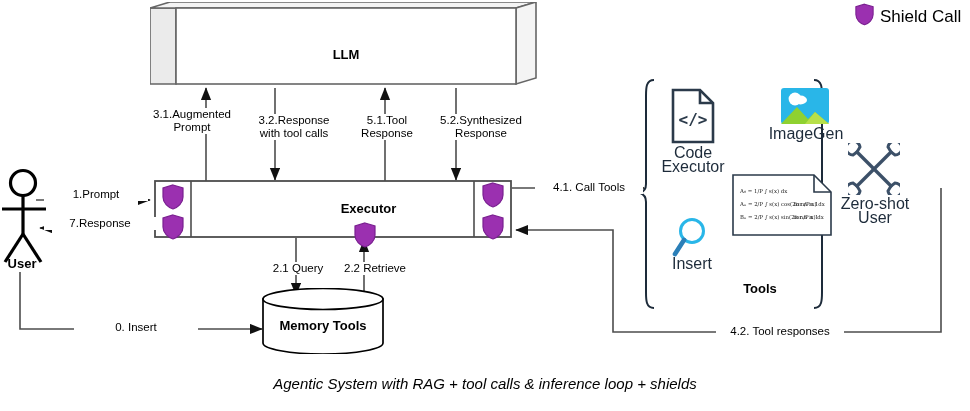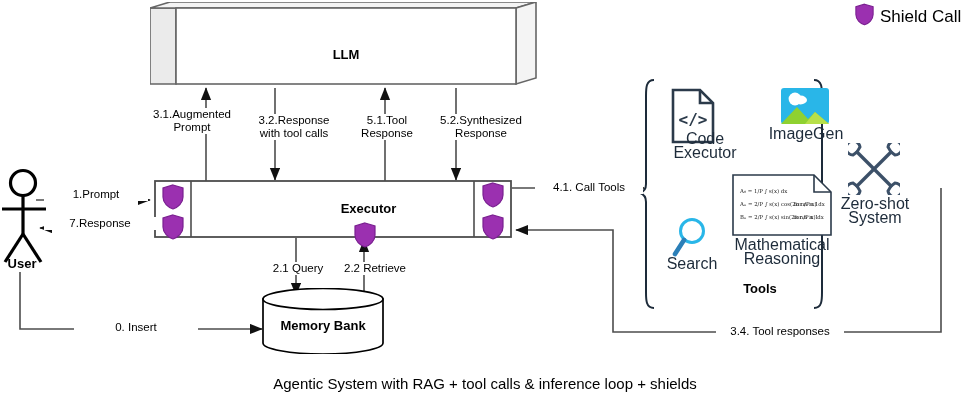--- a/index.html
+++ b/index.html
@@ -129,94 +129,92 @@
     </svg>
   </div>
   <div class="node-title" style="left:191px;top:201px;width:283px;margin-left:36px;">Executor</div>
 
   <div class="abs" style="left:262px;top:288px;">
     <svg width="122" height="66" viewBox="0 0 122 66">
       <path d="M1,11 L1,55 A60,11 0 0 0 121,55 L121,11 Z" fill="#ffffff" stroke="#000" stroke-width="1.7"></path>
       <ellipse cx="61" cy="11" rx="60" ry="10.5" fill="#ffffff" stroke="#000" stroke-width="1.7"></ellipse>
     </svg>
   </div>
-  <div class="node-title" style="left:262px;top:318px;width:122px;">Memory Bank</div>
+  <div class="node-title" style="left:262px;top:318px;width:122px;">Memory Tools</div>
 
   <div class="abs" style="left:640px;top:78px;">
     <svg width="190" height="232" viewBox="0 0 190 232">
       <path d="M14,2 C6,2 6,10 6,18 L6,106 C6,112 3,114 0,115 C3,116 6,118 6,124 L6,214 C6,222 6,230 14,230" fill="none" stroke="#1d2b3a" stroke-width="2"></path>
     </svg>
   </div>
   <div class="abs" style="left:805px;top:78px;">
     <svg width="30" height="232" viewBox="0 0 30 232">
       <path d="M9,2 C17,2 17,10 17,18 L17,106 C17,112 20,114 23,115 C20,116 17,118 17,124 L17,214 C17,222 17,230 9,230" fill="none" stroke="#1d2b3a" stroke-width="2"></path>
     </svg>
   </div>
   <div class="node-title" style="left:700px;top:281px;width:120px;font-size:13px;">Tools</div>
 
   <div class="abs" style="left:671px;top:88px;">
     <svg width="44" height="56" viewBox="0 0 44 56">
       <path d="M2,2 L29,2 L42,15 L42,54 L2,54 Z" fill="#ffffff" stroke="#2b3a4a" stroke-width="2.6"></path>
       <path d="M29,2 L29,15 L42,15" fill="none" stroke="#2b3a4a" stroke-width="2.6"></path>
       <text x="22" y="37" font-size="16" font-weight="bold" font-family="&quot;DejaVu Sans Mono&quot;,monospace" fill="#2b3a4a" text-anchor="middle">&lt;/&gt;</text>
     </svg>
   </div>
-  <div class="tool-label" style="left:646px;top:132px;width:94px;padding-left:12px;">Code Executor</div>
+  <div class="tool-label" style="left:646px;top:146px;width:94px;">Code Executor</div>
 
   <div class="abs" style="left:781px;top:88px;">
     <svg width="48" height="36" viewBox="0 0 48 36">
       <rect x="0" y="0" width="48" height="36" rx="3" fill="#29b6e8"></rect>
       <circle cx="14" cy="11" r="6.4" fill="#ffffff"></circle>
       <ellipse cx="19.5" cy="12" rx="6.5" ry="4.4" fill="#ffffff"></ellipse>
       <path d="M0,36 L16,19 L27,31 L34,24 L48,36 Z" fill="#8fd130"></path>
       <path d="M24,36 L34,24 L48,36 Z" fill="#b7e04a"></path>
     </svg>
   </div>
   <div class="tool-label" style="left:761px;top:127px;width:90px;">ImageGen</div>
 
   <div class="abs" style="left:672px;top:216px;">
     <svg width="40" height="42" viewBox="0 0 40 42">
       <circle cx="20" cy="15" r="11.5" fill="none" stroke="#29b6e8" stroke-width="3"></circle>
       <line x1="12" y1="24" x2="3" y2="38" stroke="#2b7fb8" stroke-width="4.6" stroke-linecap="round"></line>
     </svg>
   </div>
-  <div class="tool-label" style="left:657px;top:257px;width:70px;">Search</div>
+  <div class="tool-label" style="left:657px;top:257px;width:70px;">Insert</div>
 
   <div class="abs" style="left:732px;top:174px;">
     <svg width="100" height="62" viewBox="0 0 100 62">
       <path d="M1,1 L82,1 L99,18 L99,61 L1,61 Z" fill="#ffffff" stroke="#2b3a4a" stroke-width="1.6"></path>
       <path d="M82,1 L82,18 L99,18" fill="none" stroke="#2b3a4a" stroke-width="1.6"></path>
       <g fill="#1a1a1a" font-size="5.4" font-family="&quot;DejaVu Serif&quot;,serif">
         <text x="8" y="19">A₀ = 1/P ∫ s(x) dx</text>
         <text x="8" y="32">Aₙ = 2/P ∫ s(x) cos(2π n/P x) dx</text>
         <text x="62" y="32">for n ≥ 1</text>
         <text x="8" y="45">Bₙ = 2/P ∫ s(x) sin(2π n/P x) dx</text>
         <text x="62" y="45">for n ≥ 1</text>
       </g>
     </svg>
   </div>
-  <div class="tool-label" style="left:724px;top:238px;width:116px;">Mathematical
-Reasoning</div>
 
   <div class="abs" style="left:848px;top:143px;">
     <svg width="52" height="52" viewBox="0 0 52 52">
       <g stroke="#3c5068" stroke-width="3.4" fill="none" stroke-linecap="round">
         <line x1="9" y1="9" x2="43" y2="43"></line>
         <line x1="43" y1="9" x2="9" y2="43"></line>
       </g>
       <g fill="none" stroke="#3c5068" stroke-width="3">
         <path d="M12,4 A7,7 0 1 0 5,12 L9,9 Z"></path>
         <path d="M40,4 A7,7 0 1 1 47,12 L43,9 Z"></path>
         <path d="M12,48 A7,7 0 1 1 5,40 L9,43 Z"></path>
         <path d="M40,48 A7,7 0 1 0 47,40 L43,43 Z"></path>
       </g>
     </svg>
   </div>
   <div class="tool-label" style="left:835px;top:197px;width:80px;">Zero-shot
-System</div>
+User</div>
 
   <div class="abs" style="left:162px;top:184px;">
     <svg width="22" height="26" viewBox="0 0 22 26">
       <path d="M11,1 L21,4 L21,13 C21,19 16,23.5 11,25 C6,23.5 1,19 1,13 L1,4 Z" fill="#9b30b0" stroke="#7a2090" stroke-width="1.2"></path>
     </svg>
   </div>
   <div class="abs" style="left:162px;top:214px;">
     <svg width="22" height="26" viewBox="0 0 22 26">
       <path d="M11,1 L21,4 L21,13 C21,19 16,23.5 11,25 C6,23.5 1,19 1,13 L1,4 Z" fill="#9b30b0" stroke="#7a2090" stroke-width="1.2"></path>
     </svg>
@@ -247,24 +245,24 @@
   <div class="lbl" style="left:141px;top:108px;width:98px;">3.1.Augmented
 Prompt</div>
   <div class="lbl" style="left:237px;top:114px;width:110px;">3.2.Response
 with tool calls</div>
   <div class="lbl" style="left:343px;top:114px;width:84px;">5.1.Tool
 Response</div>
   <div class="lbl" style="left:427px;top:114px;width:104px;">5.2.Synthesized
 Response</div>
 
   <div class="lbl" style="left:535px;top:181px;width:104px;">4.1. Call Tools</div>
-  <div class="lbl" style="left:716px;top:325px;width:124px;">3.4. Tool responses</div>
+  <div class="lbl" style="left:716px;top:325px;width:124px;">4.2. Tool responses</div>
 
   <div class="abs" style="left:855px;top:3px;">
     <svg width="19" height="23" viewBox="0 0 22 26">
       <path d="M11,1 L21,4 L21,13 C21,19 16,23.5 11,25 C6,23.5 1,19 1,13 L1,4 Z" fill="#9b30b0" stroke="#7a2090" stroke-width="1.2"></path>
     </svg>
   </div>
   <div class="legend-text" style="left:880px;top:7px;">Shield Call</div>
 
-  <div class="caption" style="top:375px;">Agentic System with RAG + tool calls &amp; inference loop + shields</div>
+  <div class="caption" style="top:375px;font-style:italic;">Agentic System with RAG + tool calls &amp; inference loop + shields</div>
 
 </div>
 
 </body></html>

